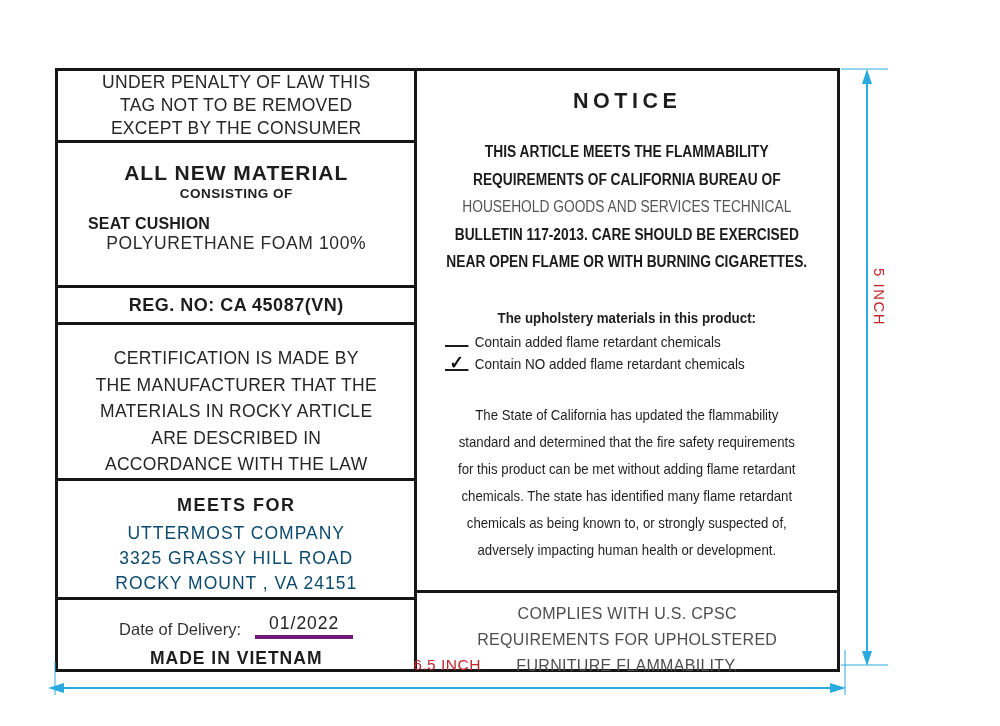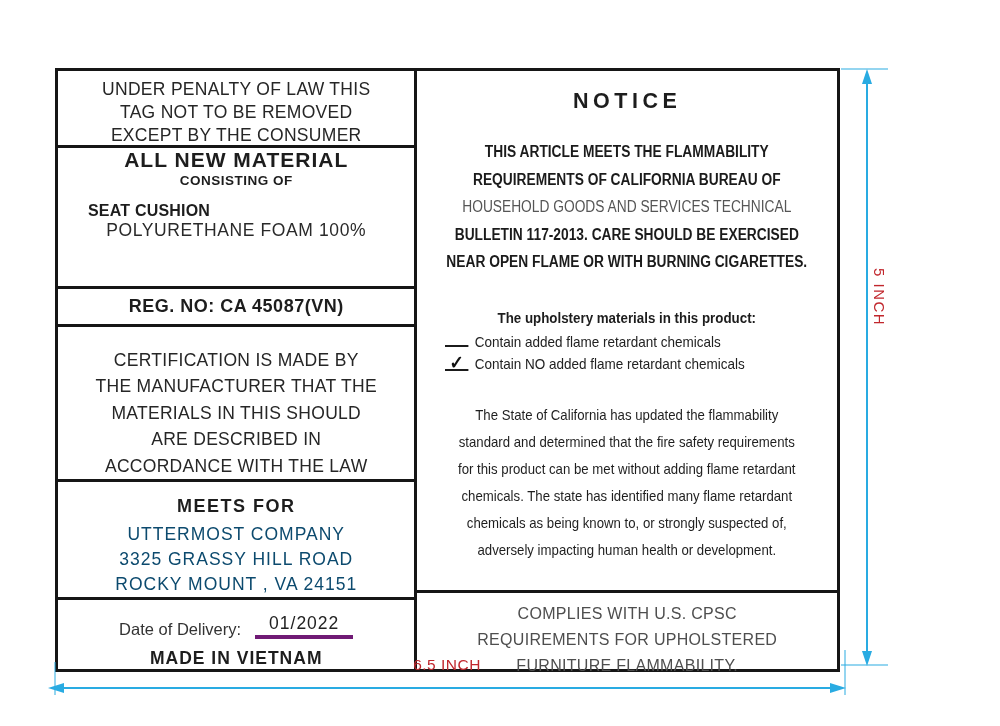--- a/index.html
+++ b/index.html
@@ -9,22 +9,22 @@
 
   
   .label { position:absolute; left:55px; top:68px; width:785px; height:604px;
            border:3px solid #161616; display:flex; background:#fff; }
   .col-left  { width:388px; border-right:3px solid #161616; display:flex; flex-direction:column; }
   .col-right { flex:1; display:flex; flex-direction:column; }
   .sec { border-bottom:3px solid #161616; text-align:center; }
   .sec:last-child { border-bottom:none; }
 
   
-  .sec-penalty { height:77px; font-size:17.5px; line-height:23px; letter-spacing:.3px; padding-top:7px; color:#262626; }
-  .sec-material { height:153px; padding-top:0; }
+  .sec-penalty { height:77px; font-size:17.5px; line-height:23px; letter-spacing:.3px; color:#262626; }
+  .sec-material { height:153px; padding-top:18px; }
   .mat-title { font-size:21px; font-weight:700; letter-spacing:1px; }
   .mat-sub   { font-size:13.5px; font-weight:700; letter-spacing:.5px; margin-top:1px; }
   .mat-item  { margin-top:14px; font-size:16px; font-weight:700; text-align:left; padding-left:30px; letter-spacing:.2px; }
   .mat-comp  { margin-top:0; font-size:17.5px; letter-spacing:.6px; color:#2a2a2a; }
   .sec-reg { height:40px; display:flex; align-items:center; justify-content:center;
              font-size:18px; font-weight:700; letter-spacing:.5px; }
   .sec-cert { height:158px; padding-top:20px; font-size:17.5px; line-height:26.5px; letter-spacing:.3px; color:#262626; }
   .sec-madefor { height:126px; padding-top:14px; }
   .mf-title { font-size:18px; font-weight:700; letter-spacing:1.5px; margin-bottom:5px; }
   .mf-line  { font-size:17.5px; line-height:25px; letter-spacing:1px; color:#0c4a6e; }
@@ -82,21 +82,21 @@
         <div class="mat-sub">CONSISTING OF</div>
         <div class="mat-item">SEAT CUSHION</div>
         <div class="mat-comp">POLYURETHANE FOAM 100%</div>
       </div>
 
       <div class="sec sec-reg">REG. NO:  CA 45087(VN)</div>
 
       <div class="sec sec-cert">
         <div>CERTIFICATION IS MADE BY</div>
         <div>THE MANUFACTURER THAT THE</div>
-        <div>MATERIALS IN THIS SHOULD</div>
+        <div>MATERIALS IN ROCKY ARTICLE</div>
         <div>ARE DESCRIBED IN</div>
         <div>ACCORDANCE WITH THE LAW</div>
       </div>
 
       <div class="sec sec-madefor">
         <div class="mf-title">MEETS FOR</div>
         <div class="mf-line">UTTERMOST COMPANY</div>
         <div class="mf-line">3325 GRASSY HILL ROAD</div>
         <div class="mf-line">ROCKY MOUNT , VA 24151</div>
       </div>

